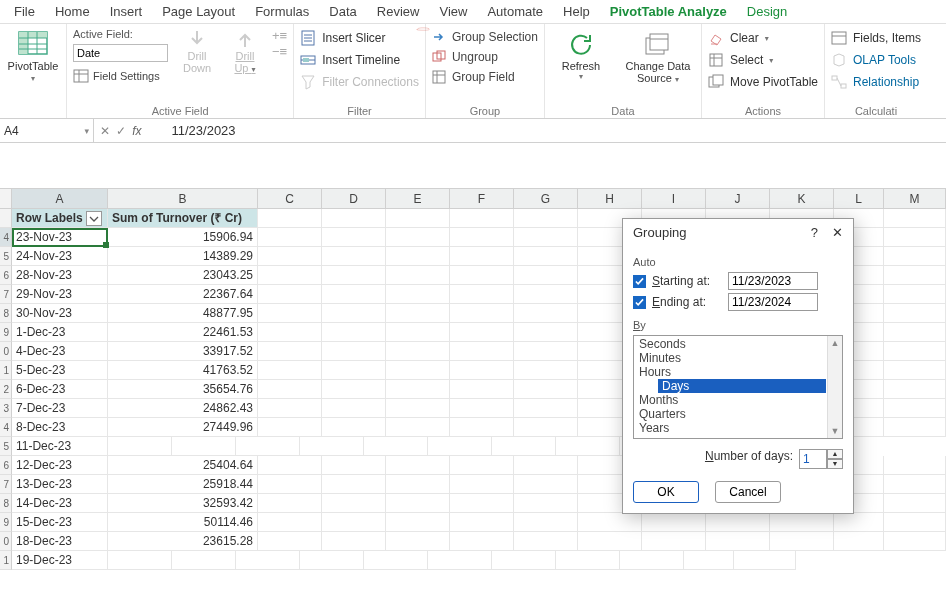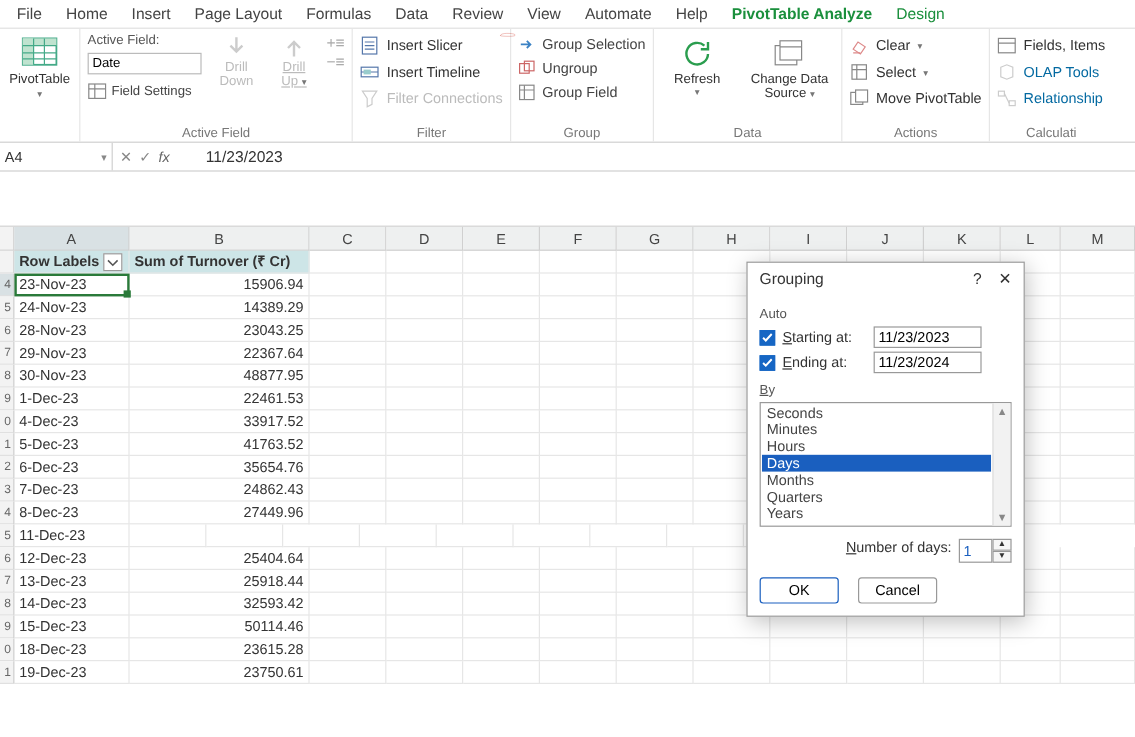--- a/index.html
+++ b/index.html
@@ -94,21 +94,21 @@
   .dlg-title .controls span{cursor:pointer;}
   .dlg-body { padding:6px 10px 10px 10px; font-size:12px;}
   .dlg-sec { font-size:11px; color:#555; margin:4px 0;}
   .dlg-row { display:flex; align-items:center; gap:6px; margin:3px 0;}
   .dlg-row input[type=text]{border:1px solid #999; width:90px; height:18px; padding:1px 3px; font-size:12px;}
   .check { width:13px; height:13px; background:#1666c4; border:1px solid #1666c4; display:inline-flex; align-items:center; justify-content:center;}
   .check svg{width:9px;height:9px;}
   .by-box { border:1px solid #999; height:104px; margin-top:2px; position:relative; }
   .by-list { position:absolute; left:1px; right:16px; top:1px; bottom:1px; overflow:hidden;}
   .by-item { padding:0 4px; font-size:12px; line-height:14px; color:#444;}
-  .by-item.sel { background:#1a5fbf; color:#fff;}
+  .by-item.sel { background:#1a5fbf; color:#fff;margin-left:23px;}
   .by-scroll { position:absolute; right:0; top:0; bottom:0; width:15px; background:#f2f2f2; border-left:1px solid #ddd;}
   .by-scroll .arr{height:14px; display:flex; align-items:center; justify-content:center; color:#888; font-size:9px;}
   .numdays { display:flex; justify-content:flex-end; gap:6px; margin-top:10px;}
   .numdays .lbl{font-size:12px;}
   .numdays .spin{display:flex; align-items:center;}
   .numdays input{border:1px solid #999; width:28px; height:20px; text-align:left; padding:0 3px; font-size:12px; color:#1a5fbf;}
   .numdays .spinbtns{display:flex; flex-direction:column;}
   .numdays .spinbtns div{width:16px;height:10px;border:1px solid #999; font-size:7px; line-height:8px; text-align:center; background:#f6f6f6;}
   .dlg-btns { display:flex; gap:16px; justify-content:flex-start; margin-top:12px;}
   .dlg-btns button{border:1px solid #999; background:#fff; width:66px; height:22px; font-size:12px; border-radius:3px;}
@@ -647,21 +647,20 @@
         <div class="cell cH"></div>
         <div class="cell cI"></div>
         <div class="cell cJ"></div>
         <div class="cell cK"></div>
         <div class="cell cL"></div>
         <div class="cell cM"></div>
       </div>
       <div class="row">
         <div class="row-hdr">1</div>
         <div class="cell cA">19-Dec-23</div>
-        <div class="cell cB right">23750.61</div>
         <div class="cell cC"></div>
         <div class="cell cD"></div>
         <div class="cell cE"></div>
         <div class="cell cF"></div>
         <div class="cell cG"></div>
         <div class="cell cH"></div>
         <div class="cell cI"></div>
         <div class="cell cJ"></div>
         <div class="cell cK"></div>
         <div class="cell cL"></div>

